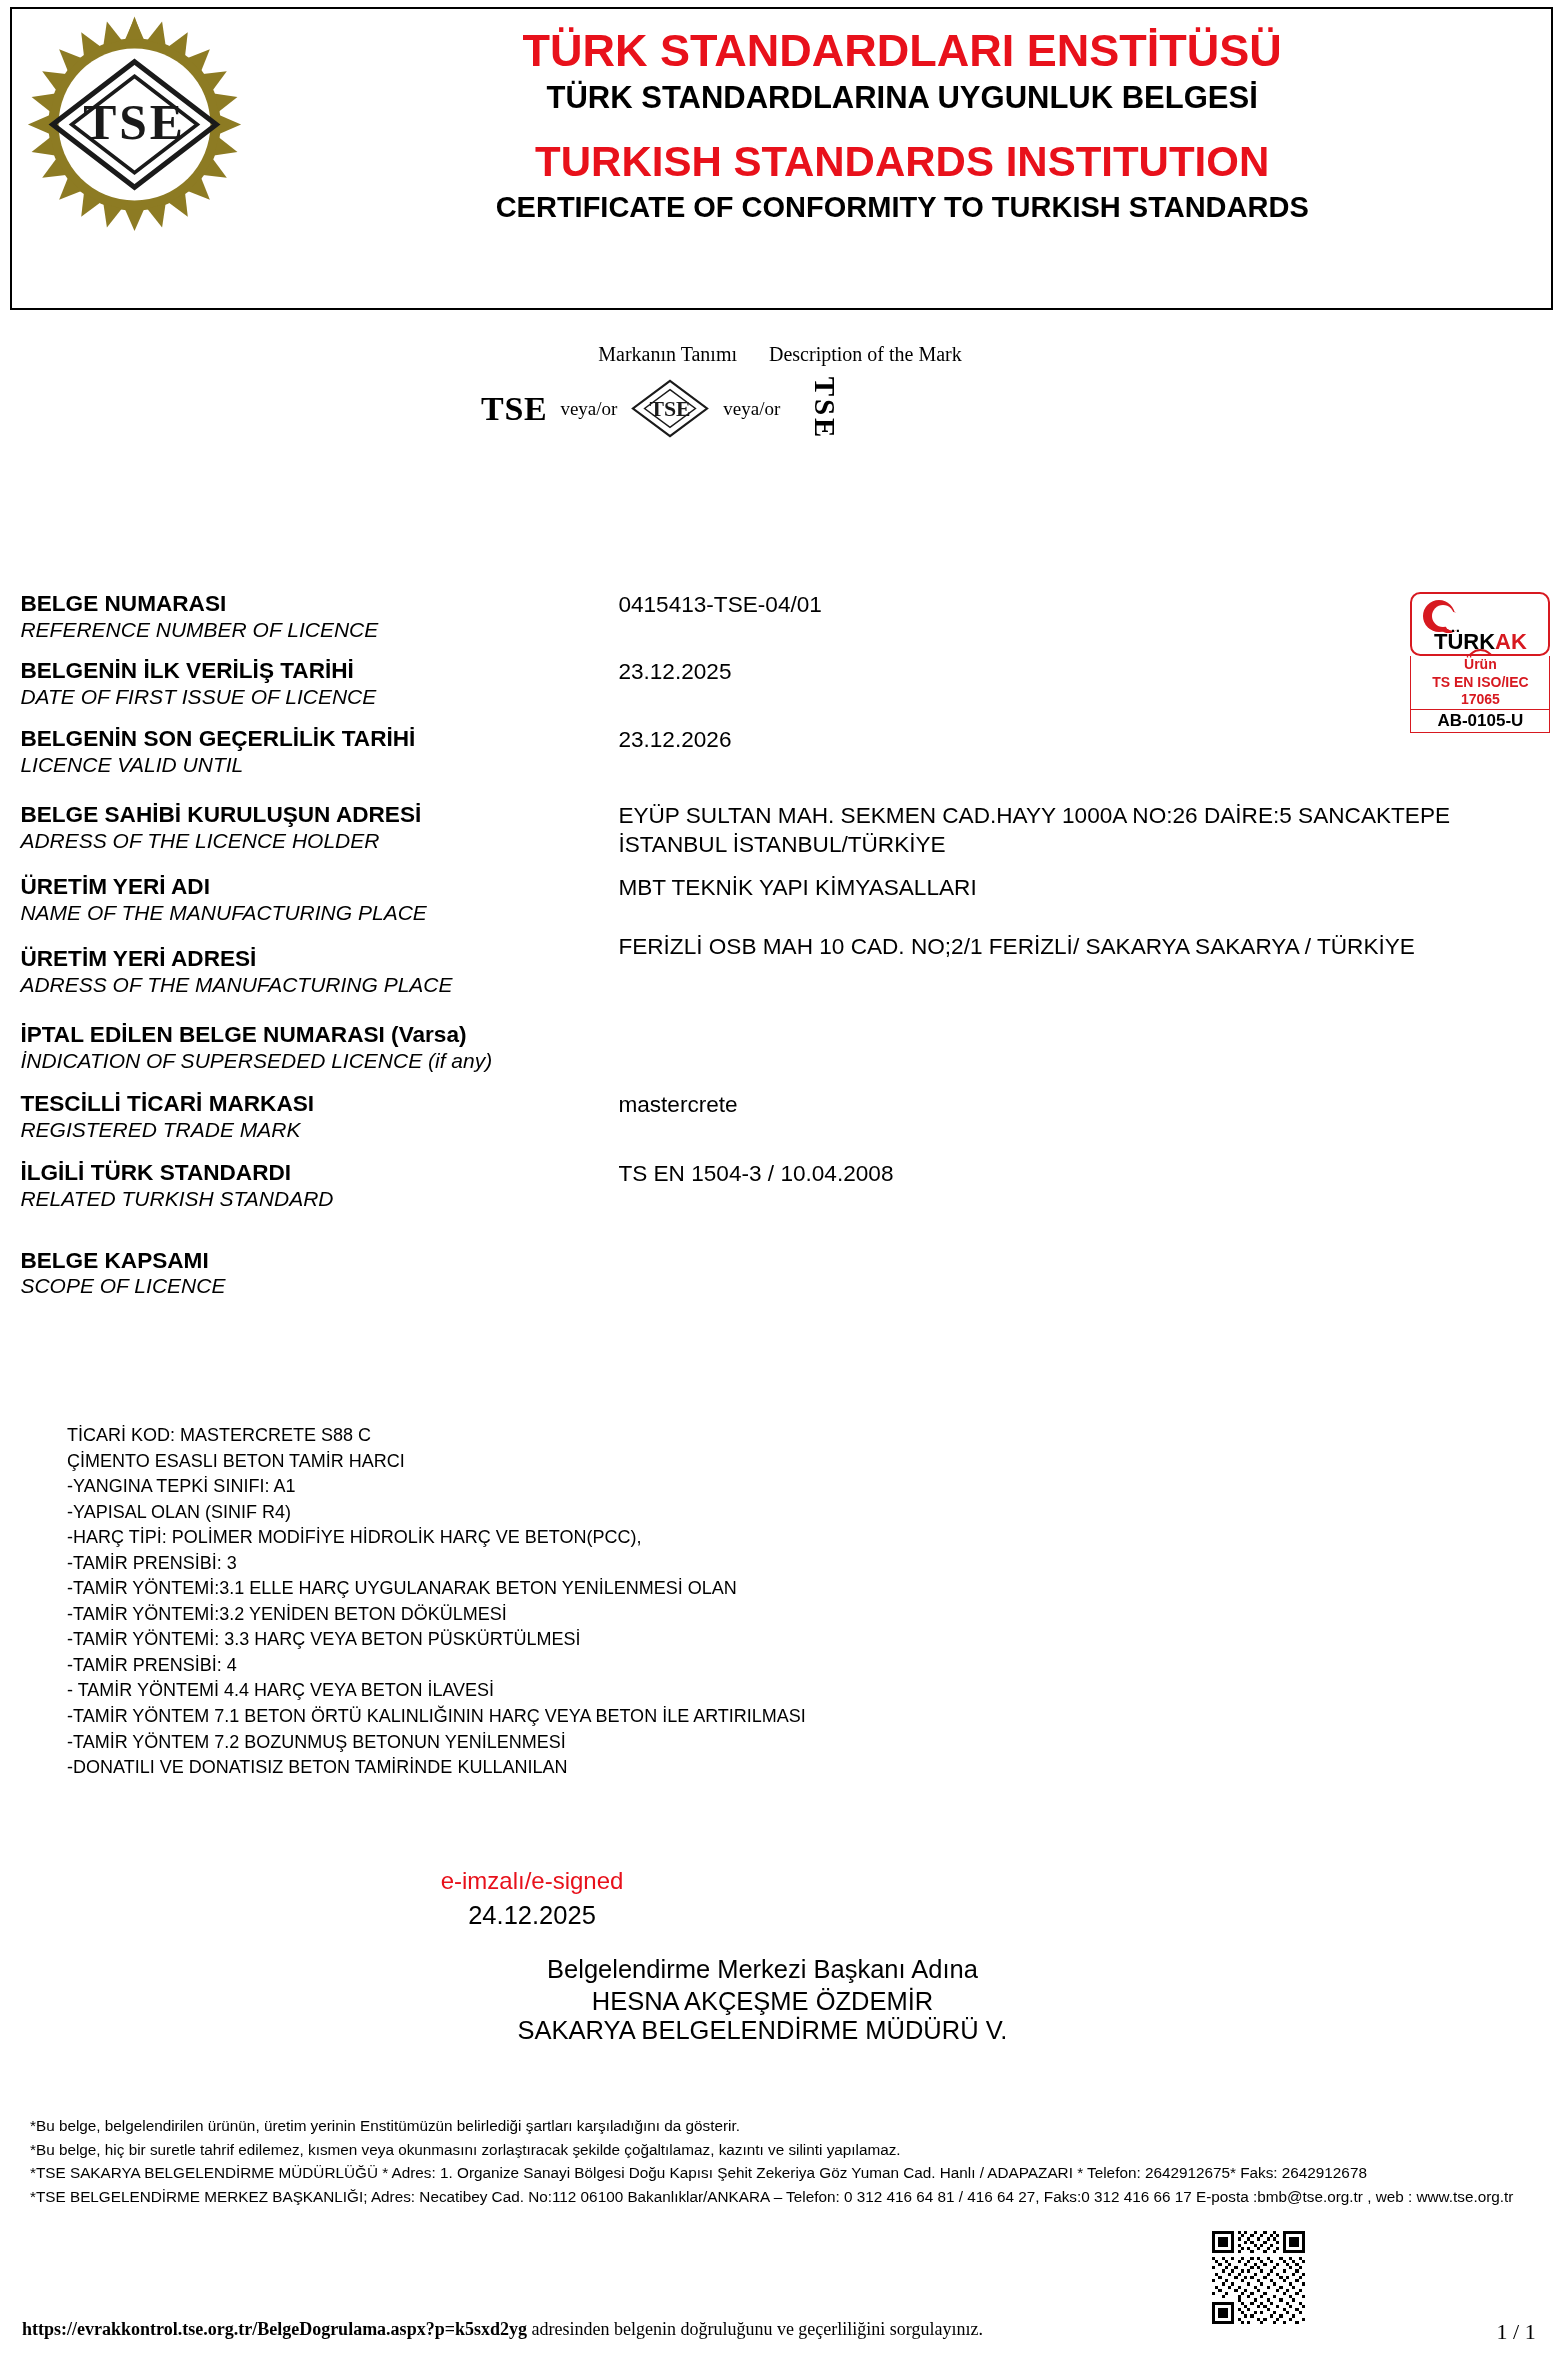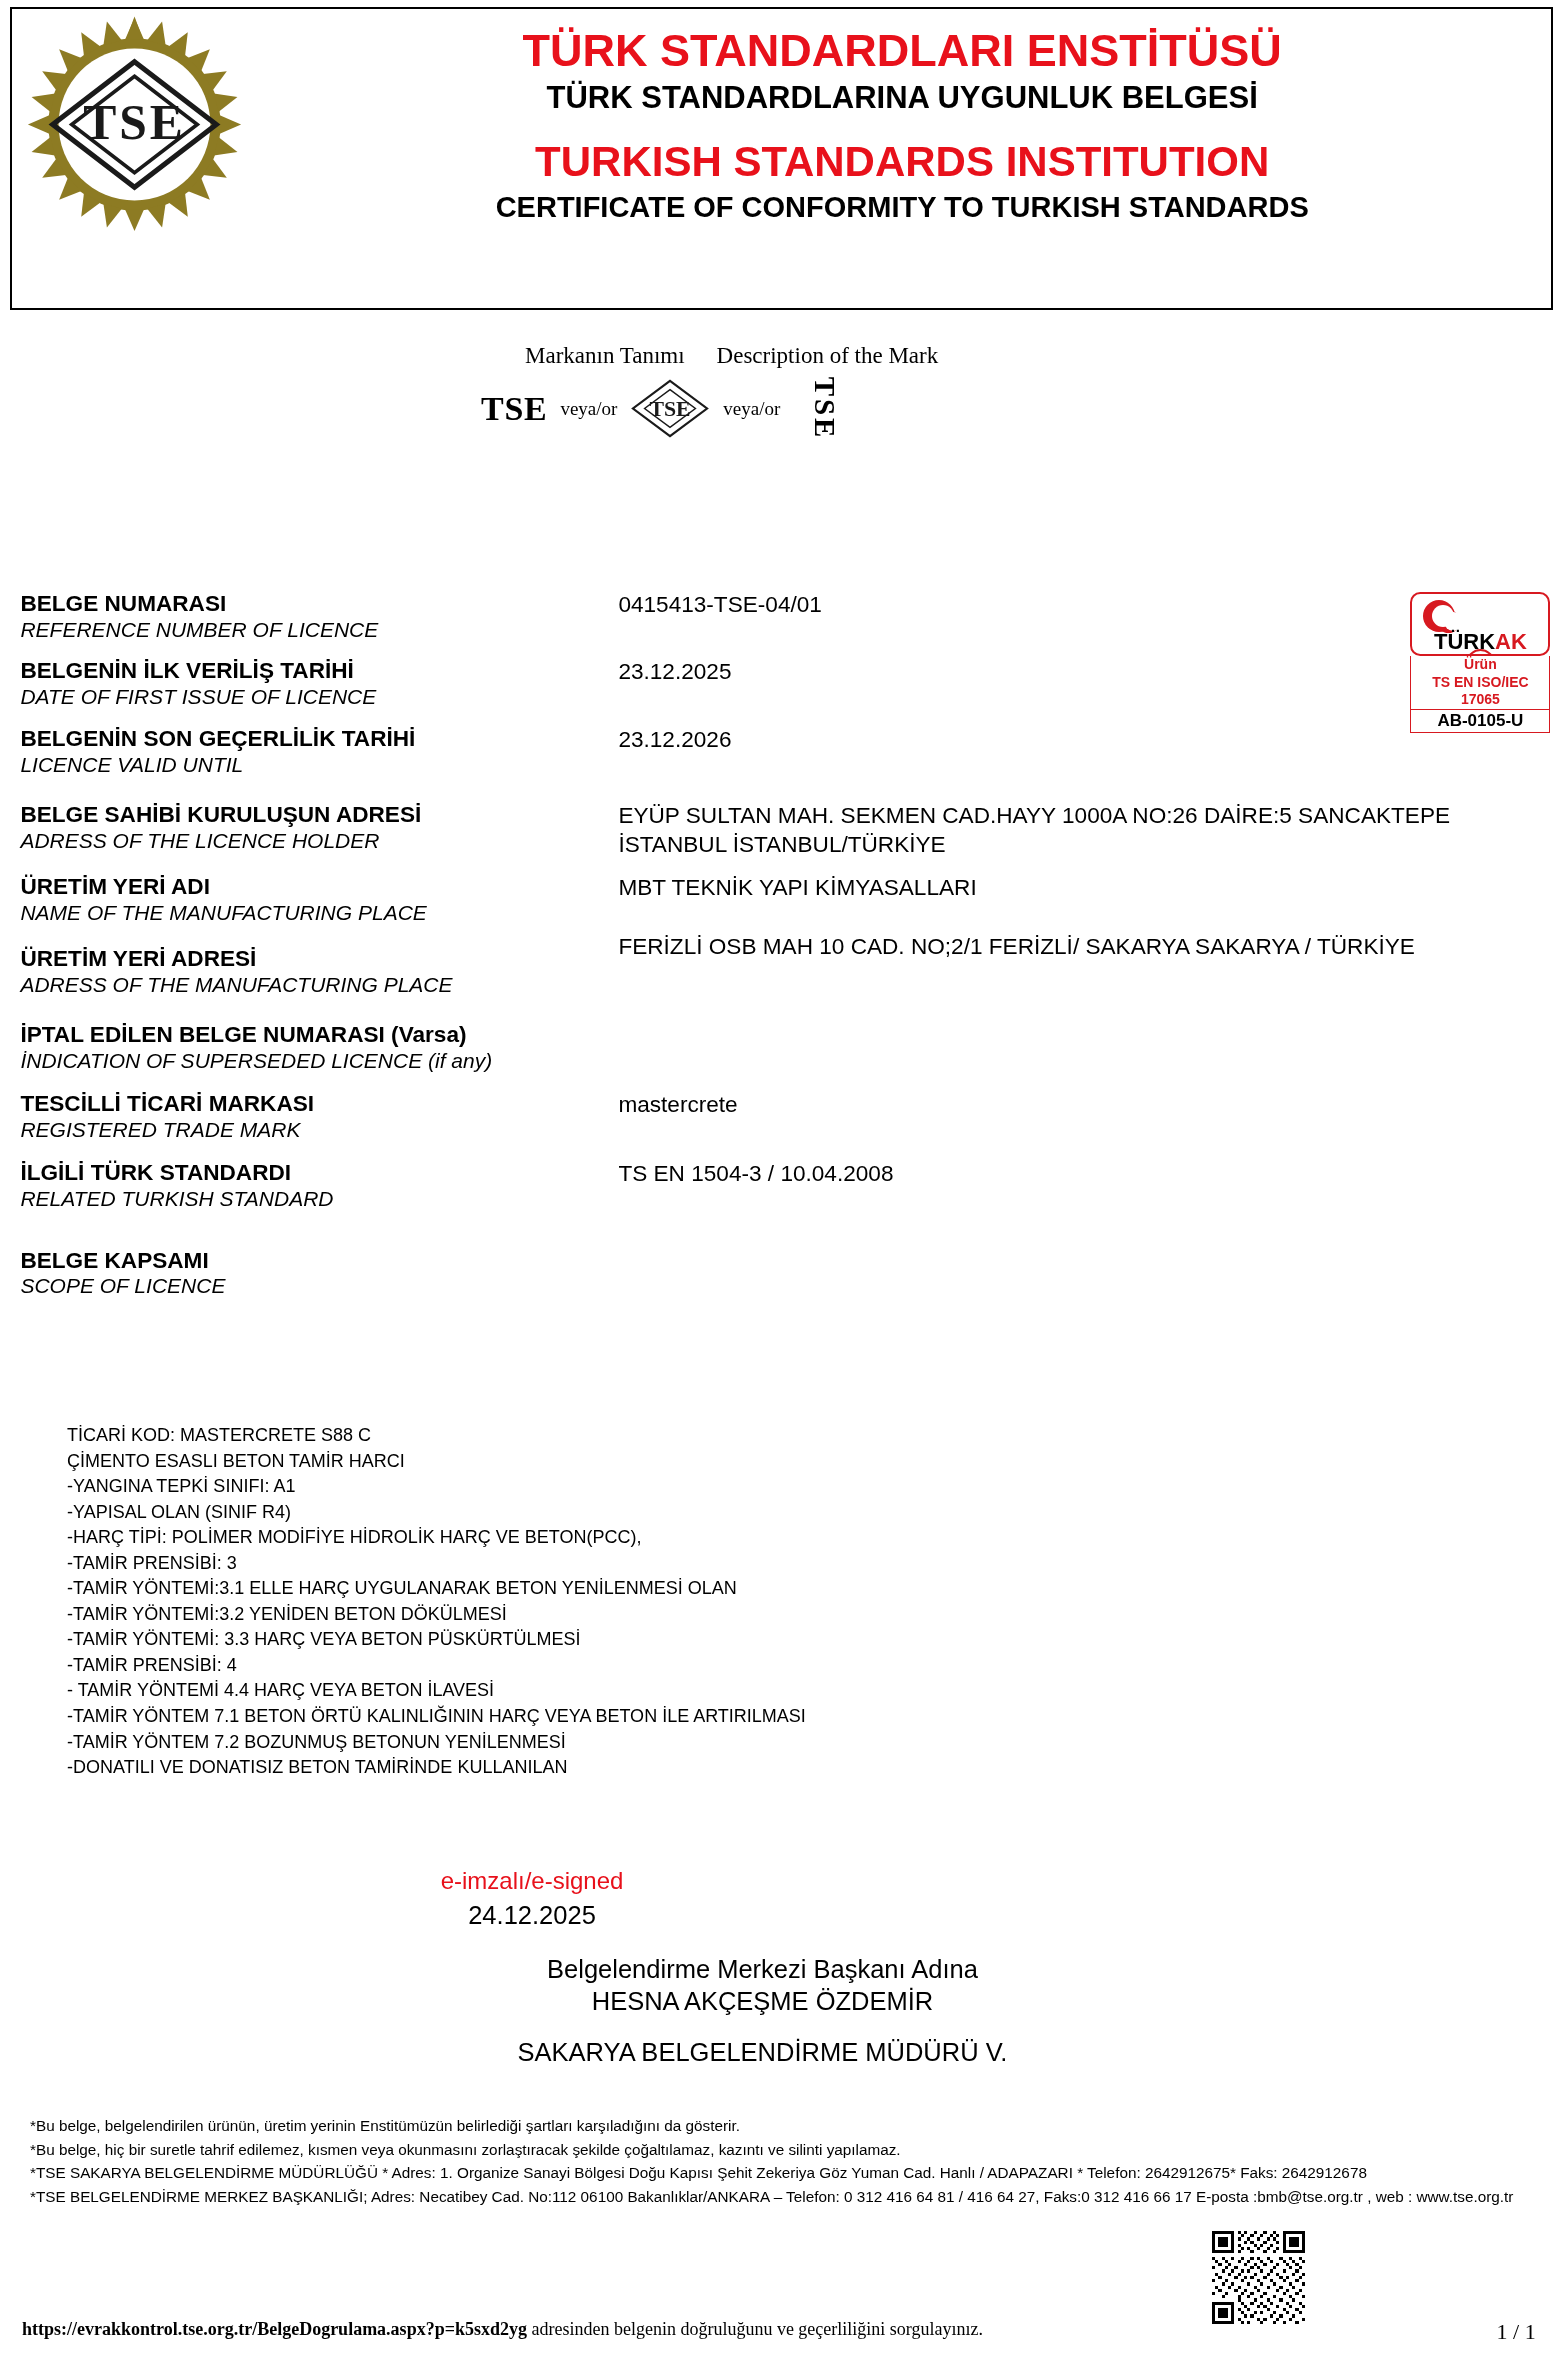--- a/index.html
+++ b/index.html
@@ -80,21 +80,22 @@
     width:1565px;
     height:109px;
   }
   .mark-labels {
     position:absolute;
     left:525px; top:0px;
     width:510px;
     display:flex;
     gap:32px;
     font-family:"Liberation Serif", serif;
-    font-size:23px;
+    font-size:20px;
+    justify-content:center;
   }
   .mark-row {
     position:absolute;
     left:481px; top:35px;
     display:flex;
     align-items:center;
     gap:13px;
   }
   .mark-tse-bold {
     font-family:"Liberation Serif", serif;
@@ -251,21 +252,21 @@
   .sig-esigned {
     color:#e8111b;
     font-size:24px;
     margin-left:277px;
     text-align:center;
     width:510px;
   }
   .sig-date { font-size:25.5px; margin-top:5.8px; margin-left:277px; width:510px; text-align:center;}
   .sig-l1 { font-size:25.5px; margin-top:25px; }
   .sig-l2 { font-size:25.5px; margin-top:2.9px; }
-  .sig-l3 { font-size:25.5px; margin-top:22px; }
+  .sig-l3 { font-size:25.5px; }
 
   
   .notes {
     position:absolute;
     left:30px; top:2115px;
     width:1509px;
     font-size:15.3px;
     line-height:1.45;
   }
   .notes div { margin-bottom:1.5px; }

